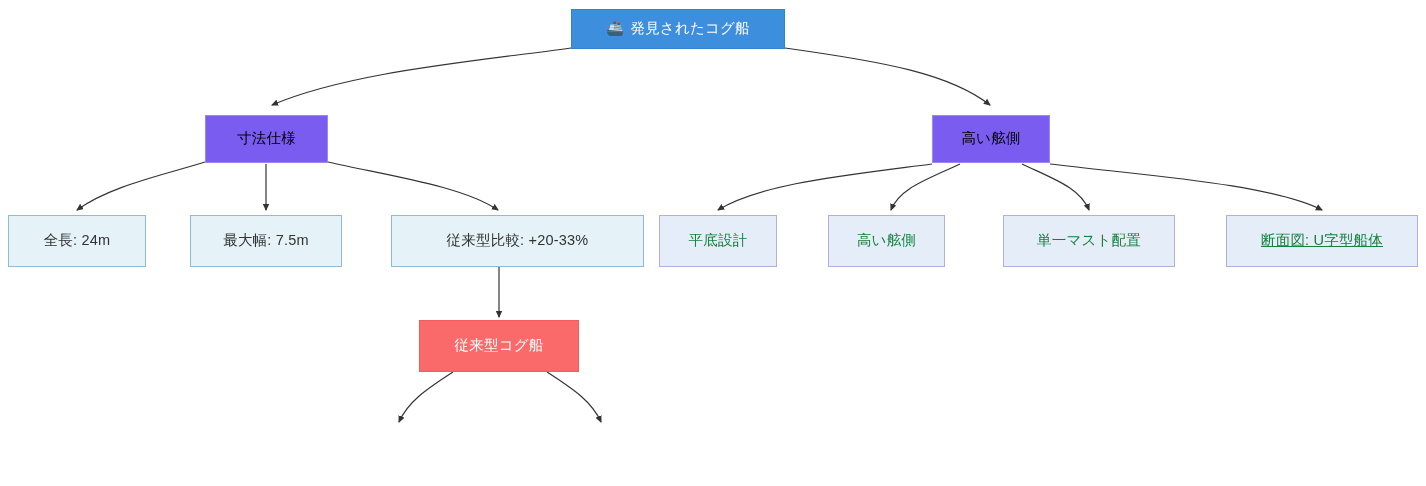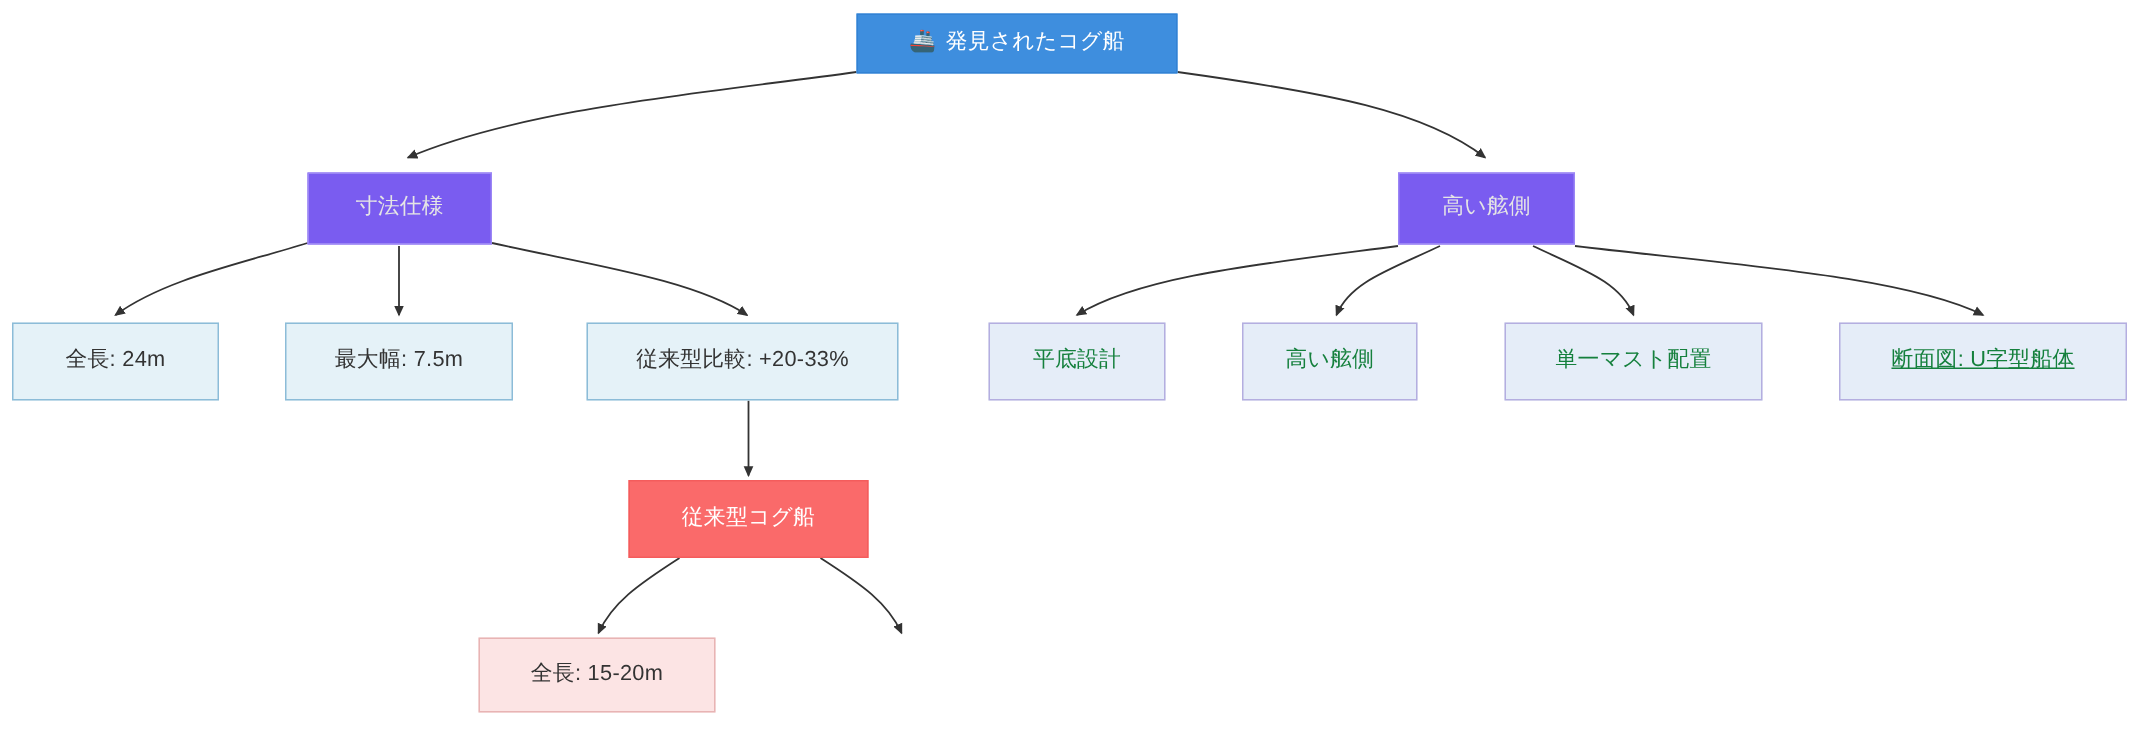--- a/index.html
+++ b/index.html
@@ -49,21 +49,21 @@
   }
   
   .n-root {
     background: #3e8ede;
     border-color: #3282d4;
     color: #ffffff;
   }
   .n-branch {
     background: #7a5cf0;
     border-color: #9b86f5;
-    color: #e5e5e5;
+    color: #000000;
   }
   .n-leaf-blue {
     background: #e5f2f8;
     border-color: #8cbcd8;
     color: #333333;
   }
   .n-leaf-purple {
     background: #e5edf8;
     border-color: #b4aee0;
     color: #15803d;
@@ -130,21 +130,21 @@
   </div>
 
   <div class="node n-leaf-blue" style="left:8px; top:215px; width:138px; height:52px;">
     <span class="node-label">全長: 24m</span>
   </div>
 
   <div class="node n-leaf-blue" style="left:190px; top:215px; width:152px; height:52px;">
     <span class="node-label">最大幅: 7.5m</span>
   </div>
 
-  <div class="node n-leaf-blue" style="left:391px; top:215px; width:208px; height:52px;">
+  <div class="node n-leaf-blue" style="left:391px; top:215px; width:253px; height:52px;">
     <span class="node-label">従来型比較: +20-33%</span>
   </div>
 
   <div class="node n-leaf-purple" style="left:659px; top:215px; width:118px; height:52px;">
     <span class="node-label">平底設計</span>
   </div>
 
   <div class="node n-leaf-purple" style="left:828px; top:215px; width:117px; height:52px;">
     <span class="node-label">高い舷側</span>
   </div>
@@ -154,18 +154,15 @@
   </div>
 
   <div class="node n-leaf-purple" style="left:1226px; top:215px; width:192px; height:52px;text-decoration:underline;">
     <span class="node-label">断面図: U字型船体</span>
   </div>
 
   <div class="node n-compare" style="left:419px; top:320px; width:160px; height:52px;">
     <span class="node-label">従来型コグ船</span>
   </div>
 
-  <div class="node n-leaf-pink" style="left:319px; top:425px; width:158px; height:50px;">
-    <span class="node-label">全長: 15-20m</span>
-  </div>
 
 
 </div>
 
 </body></html>

